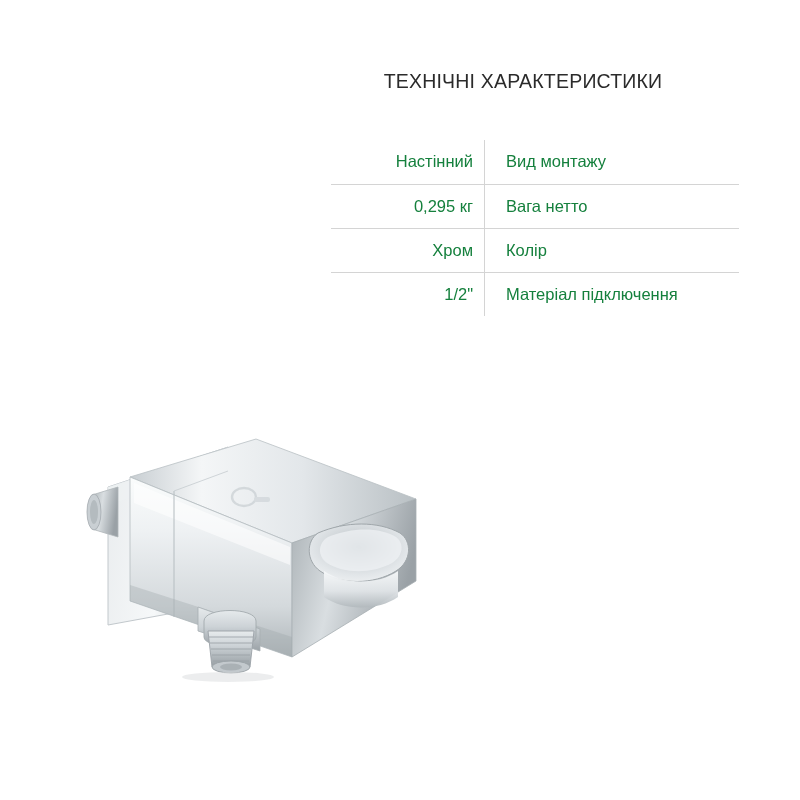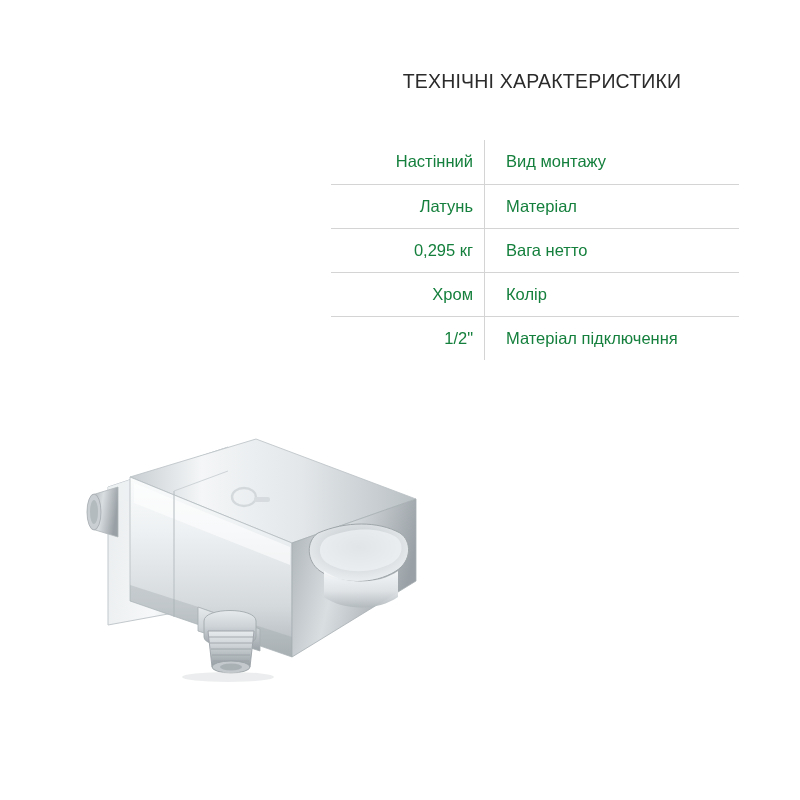--- a/index.html
+++ b/index.html
@@ -18,21 +18,21 @@
 
   .page {
     position: relative;
     width: 800px;
     height: 800px;
   }
 
   
   .spec-title {
     position: absolute;
-    left: 332px;
+    left: 313px;
     top: 68px;
     width: 420px;
     text-align: center;
     font-size: 19.5px;
     line-height: 27px;
     letter-spacing: 0.2px;
     color: #2b2b2b;
     font-weight: 400;
   }
   .spec-title .line {
@@ -93,24 +93,20 @@
 
   <div class="spec-title">
     <span class="line">ТЕХНІЧНІ ХАРАКТЕРИСТИКИ</span>
   </div>
 
   <table class="spec-table">
     <tbody>
       <tr>
         <td class="val">Настінний</td>
         <td class="key">Вид монтажу</td>
-      </tr>
-      <tr>
-        <td class="val">Латунь</td>
-        <td class="key">Матеріал</td>
       </tr>
       <tr>
         <td class="val">0,295 кг</td>
         <td class="key">Вага нетто</td>
       </tr>
       <tr>
         <td class="val">Хром</td>
         <td class="key">Колір</td>
       </tr>
       <tr>

